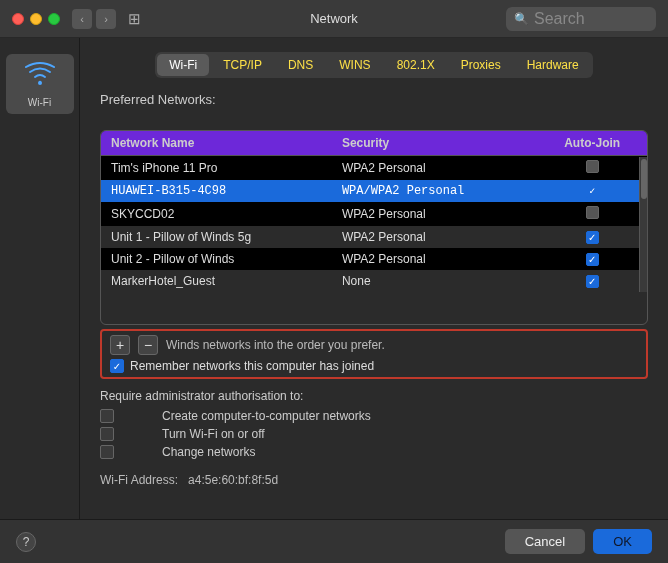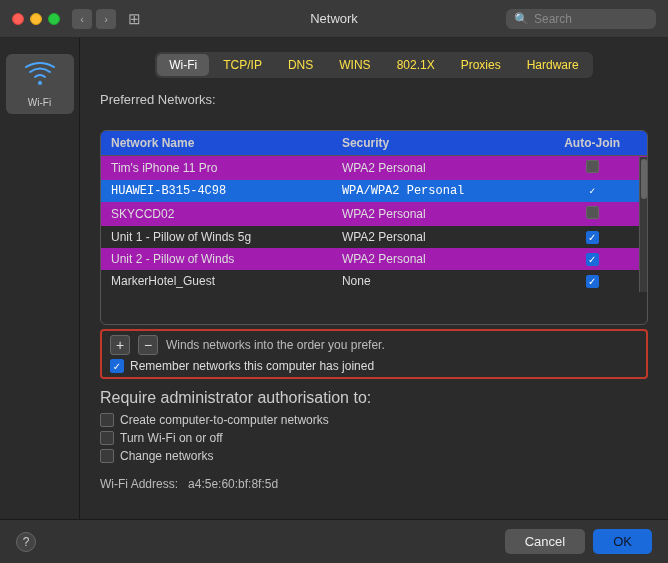--- a/index.html
+++ b/index.html
@@ -84,21 +84,21 @@
       border-radius: 6px;
       padding: 3px 8px;
       gap: 5px;
       width: 150px;
     }
     .search-box input {
       background: none;
       border: none;
       outline: none;
       color: #84cc16;
-      font-size: 12px;
+      font-size: 16px;
       width: 110px;
     }
     .search-box input::placeholder { color: #888; }
     .search-icon { color: #888; font-size: 12px; }
 
     
     .content {
       display: flex;
       flex-direction: row;
       height: calc(563px - 38px - 44px);
@@ -182,32 +182,32 @@
       flex: 1;
       max-height: 195px;
       position: relative;
     }
 
     .networks-table table {
       width: 100%;
       border-collapse: collapse;
     }
     .networks-table thead tr {
-      background: #1d4ed8;
+      background: #6d28d9;
     }
     .networks-table thead th {
       padding: 5px 10px;
       font-size: 12px;
       font-weight: 600;
       color: #ccc;
       text-align: left;
       border-bottom: 1px solid #555;
     }
     .networks-table tbody tr {
-      background: #a21caf;
+      background: #000000;
     }
     .networks-table tbody tr:nth-child(even) {
       background: #2b2b2b;
     }
     .networks-table tbody tr.selected {
       background: #1a6adb;
       color: #fff;
     }
     .networks-table tbody tr.selected td {
       color: #fff;
@@ -317,21 +317,21 @@
     .remember-label {
       font-size: 12px;
       color: #ddd;
     }
 
     
     .admin-section {
       margin-top: 10px;
     }
     .admin-title {
-      font-size: 16px;
+      font-size: 12px;
       color: #ccc;
       margin-bottom: 6px;
     }
     .admin-option {
       display: flex;
       align-items: center;
       gap: 6px;
       margin-bottom: 4px;
     }
     .checkbox-empty {
@@ -340,20 +340,21 @@
       border: 1px solid #666;
       border-radius: 2px;
       background: #3a3a3a;
       display: inline-flex;
       align-items: center;
       justify-content: center;
     }
     .admin-option-label {
       font-size: 12px;
       color: #ccc;
+      margin-left: 42px;
     }
 
     
     .wifi-address {
       margin-top: 10px;
       font-size: 12px;
       color: #bbb;
     }
 
     

